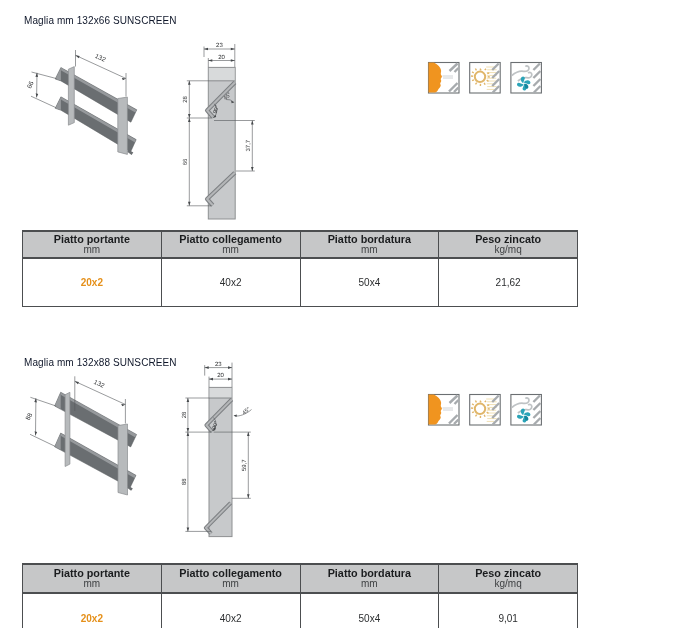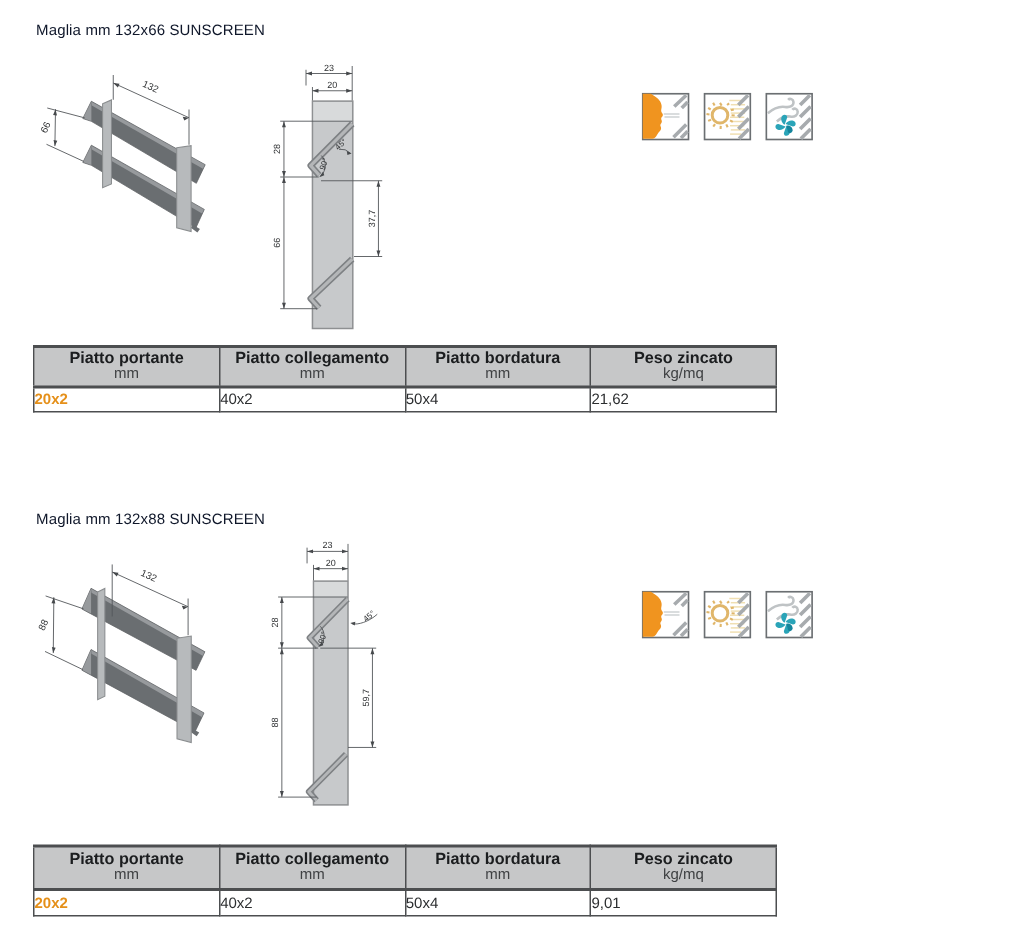--- a/index.html
+++ b/index.html
@@ -1,32 +1,32 @@
 <!DOCTYPE html>
 <html><head>
 <meta charset="utf-8">
 <style>
   html,body{margin:0;padding:0;}
   body{width:684px;height:628px;position:relative;background:#ffffff;overflow:hidden;
        font-family:"Liberation Sans",sans-serif;}
   .title{position:absolute;left:24px;font-size:10px;color:#0f172a;letter-spacing:0.1px;line-height:13px;}
-  table.spec{position:absolute;left:22px;width:496px;border-collapse:collapse;table-layout:fixed;
+  table.spec{position:absolute;left:22px;width:556px;border-collapse:collapse;table-layout:fixed;
        font-family:"Liberation Sans",sans-serif;}
   table.spec th{background:#c6c7c8;border-left:1px solid #4c4e50;border-right:1px solid #4c4e50;
        font-size:10.8px;font-weight:bold;color:#1b1d1f;padding:0;line-height:12px;vertical-align:middle;}
   table.spec th .u{display:block;font-weight:normal;font-size:10px;color:#3f4143;line-height:10.5px;}
-  table.spec td{border:1px solid #4c4e50;text-align:left;font-size:10px;color:#2c2e30;
-       padding:0;line-height:13px;margin-left:40px;}
+  table.spec td{border:1px solid #4c4e50;text-align:center;font-size:10px;color:#2c2e30;
+       padding:16px;line-height:13px;margin-left:40px;}
   table.spec .orange{color:#e5901a;font-weight:bold;}
   svg{position:absolute;left:0;top:0;}
 </style>
 </head>
 <body>
 <div class="title" style="top:14.3px;">Maglia mm 132x66 SUNSCREEN</div>
-<div class="title" style="top:340px;">Maglia mm 132x88 SUNSCREEN</div>
+<div class="title" style="top:356px;">Maglia mm 132x88 SUNSCREEN</div>
 
 <table class="spec" style="top:229.5px;border-top:2.5px solid #4c4e50;">
  <tbody>
       <tr>
   <th style="height:25px;">Piatto portante<span class="u">mm</span></th>
   <th>Piatto collegamento<span class="u">mm</span></th>
   <th>Piatto bordatura<span class="u">mm</span></th>
   <th>Peso zincato<span class="u">kg/mq</span></th>
  </tr>
  <tr style="border-top:2.5px solid #4c4e50;">

